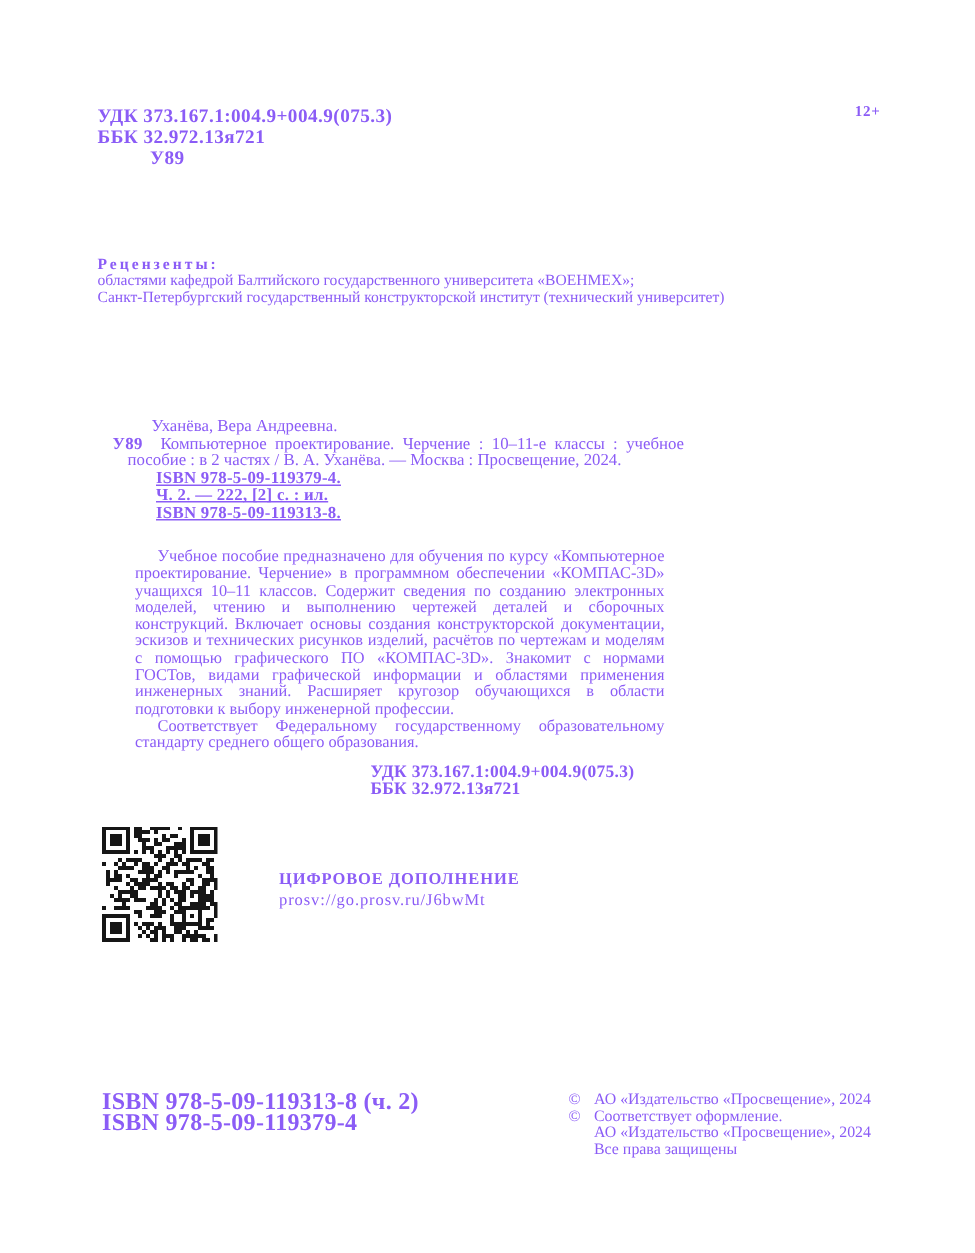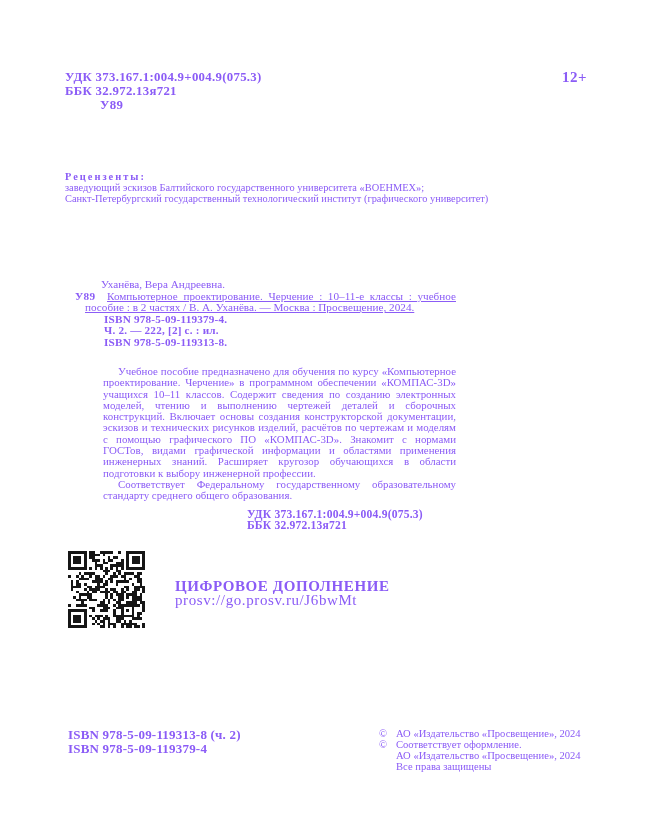--- a/index.html
+++ b/index.html
@@ -19,21 +19,21 @@
   .codes-top{
     left:65px;top:57px;
     font-weight:bold;font-size:12.8px;line-height:14px;
     letter-spacing:0.3px;white-space:nowrap;
   }
   .codes-top .author-code{margin-left:35px;}
 
   
   .age-badge{
     top:56px;right:63px;
-    font-weight:bold;font-size:15px;letter-spacing:0.5px;
+    font-weight:bold;font-size:10px;letter-spacing:0.5px;
   }
 
   
   .reviewers{
     left:65px;top:159px;width:536px;
     text-align:left;
     font-size:10.4px;line-height:10.9px;
     white-space:nowrap;
   }
   .reviewers .heading{font-weight:bold;letter-spacing:2px;}
@@ -42,51 +42,51 @@
   
   .card{
     left:85px;top:266px;width:371px;
     font-size:11.2px;line-height:11.6px;
   }
   .card .margin-code{
     position:absolute;left:-10px;top:11.6px;
     font-weight:bold;letter-spacing:0.3px;
   }
   .card .card-author{font-weight:normal;text-indent:16px;}
-  .card .card-bib{text-indent:22px;text-align:justify;margin:0;text-decoration:underline;}
-  .card .card-line-ind{font-weight:bold;margin-left:19px;letter-spacing:0.2px;}
+  .card .card-bib{text-indent:22px;text-align:justify;margin:0;}
+  .card .card-line-ind{font-weight:bold;margin-left:19px;letter-spacing:0.2px;text-decoration:underline;}
 
   
   .annotation{
-    left:103px;top:353px;width:353px;
+    left:90px;top:353px;width:353px;
     font-size:10.9px;line-height:11.3px;
     text-align:justify;
   }
   .annotation p{margin:0;text-indent:15px;}
 
   
   .codes-mid{
     left:247px;top:496px;
     font-weight:bold;font-size:11.6px;line-height:11.2px;
     letter-spacing:0.2px;white-space:nowrap;
   }
 
   
   .qr{left:68px;top:538px;width:77px;height:77px;}
   .digital-caption{
-    left:175px;top:567px;
-    font-size:15px;line-height:13.5px;white-space:nowrap;
+    left:186px;top:567px;
+    font-size:11px;line-height:13.5px;white-space:nowrap;
   }
   .digital-caption .d-title{font-weight:bold;letter-spacing:0.6px;}
   .digital-caption .d-url{letter-spacing:0.6px;}
 
   
   .imprint-left{
     left:68px;top:715px;
-    font-weight:bold;font-size:13px;line-height:14.2px;
+    font-weight:bold;font-size:16px;line-height:14.2px;
     letter-spacing:0.2px;white-space:nowrap;
   }
   .imprint-right{
     left:379px;top:716px;
     font-size:10.6px;line-height:10.9px;white-space:nowrap;
   }
   .imprint-right .row{display:flex;}
   .imprint-right .sym{width:17px;flex:0 0 17px;}
 </style>
 </head>
@@ -97,22 +97,22 @@
   <div class="abs codes-top">
     <div>УДК 373.167.1:004.9+004.9(075.3)</div>
     <div>ББК 32.972.13я721</div>
     <div class="author-code">У89</div>
   </div>
 
   <div class="abs age-badge">12+</div>
 
   <div class="abs reviewers">
     <div class="heading">Рецензенты:</div>
-    <div>заведующий эскизов Балтийского государственного университета «ВОЕНМЕХ»;</div>
-    <div>Санкт-Петербургский государственный технологический институт (графического университет)</div>
+    <div>областями кафедрой Балтийского государственного университета «ВОЕНМЕХ»;</div>
+    <div>Санкт-Петербургский государственный конструкторской институт (технический университет)</div>
   </div>
 
   <div class="abs card">
     <div class="margin-code">У89</div>
     <div class="card-author">Уханёва, Вера Андреевна.</div>
     <p class="card-bib">Компьютерное проектирование. Черчение : 10–11-е классы : учебное пособие : в 2 частях / В. А. Уханёва. — Москва : Просвещение, 2024.</p>
     <div class="card-line-ind">ISBN 978-5-09-119379-4.</div>
     <div class="card-line-ind">Ч. 2. — 222, [2] с. : ил.</div>
     <div class="card-line-ind">ISBN 978-5-09-119313-8.</div>
   </div>

